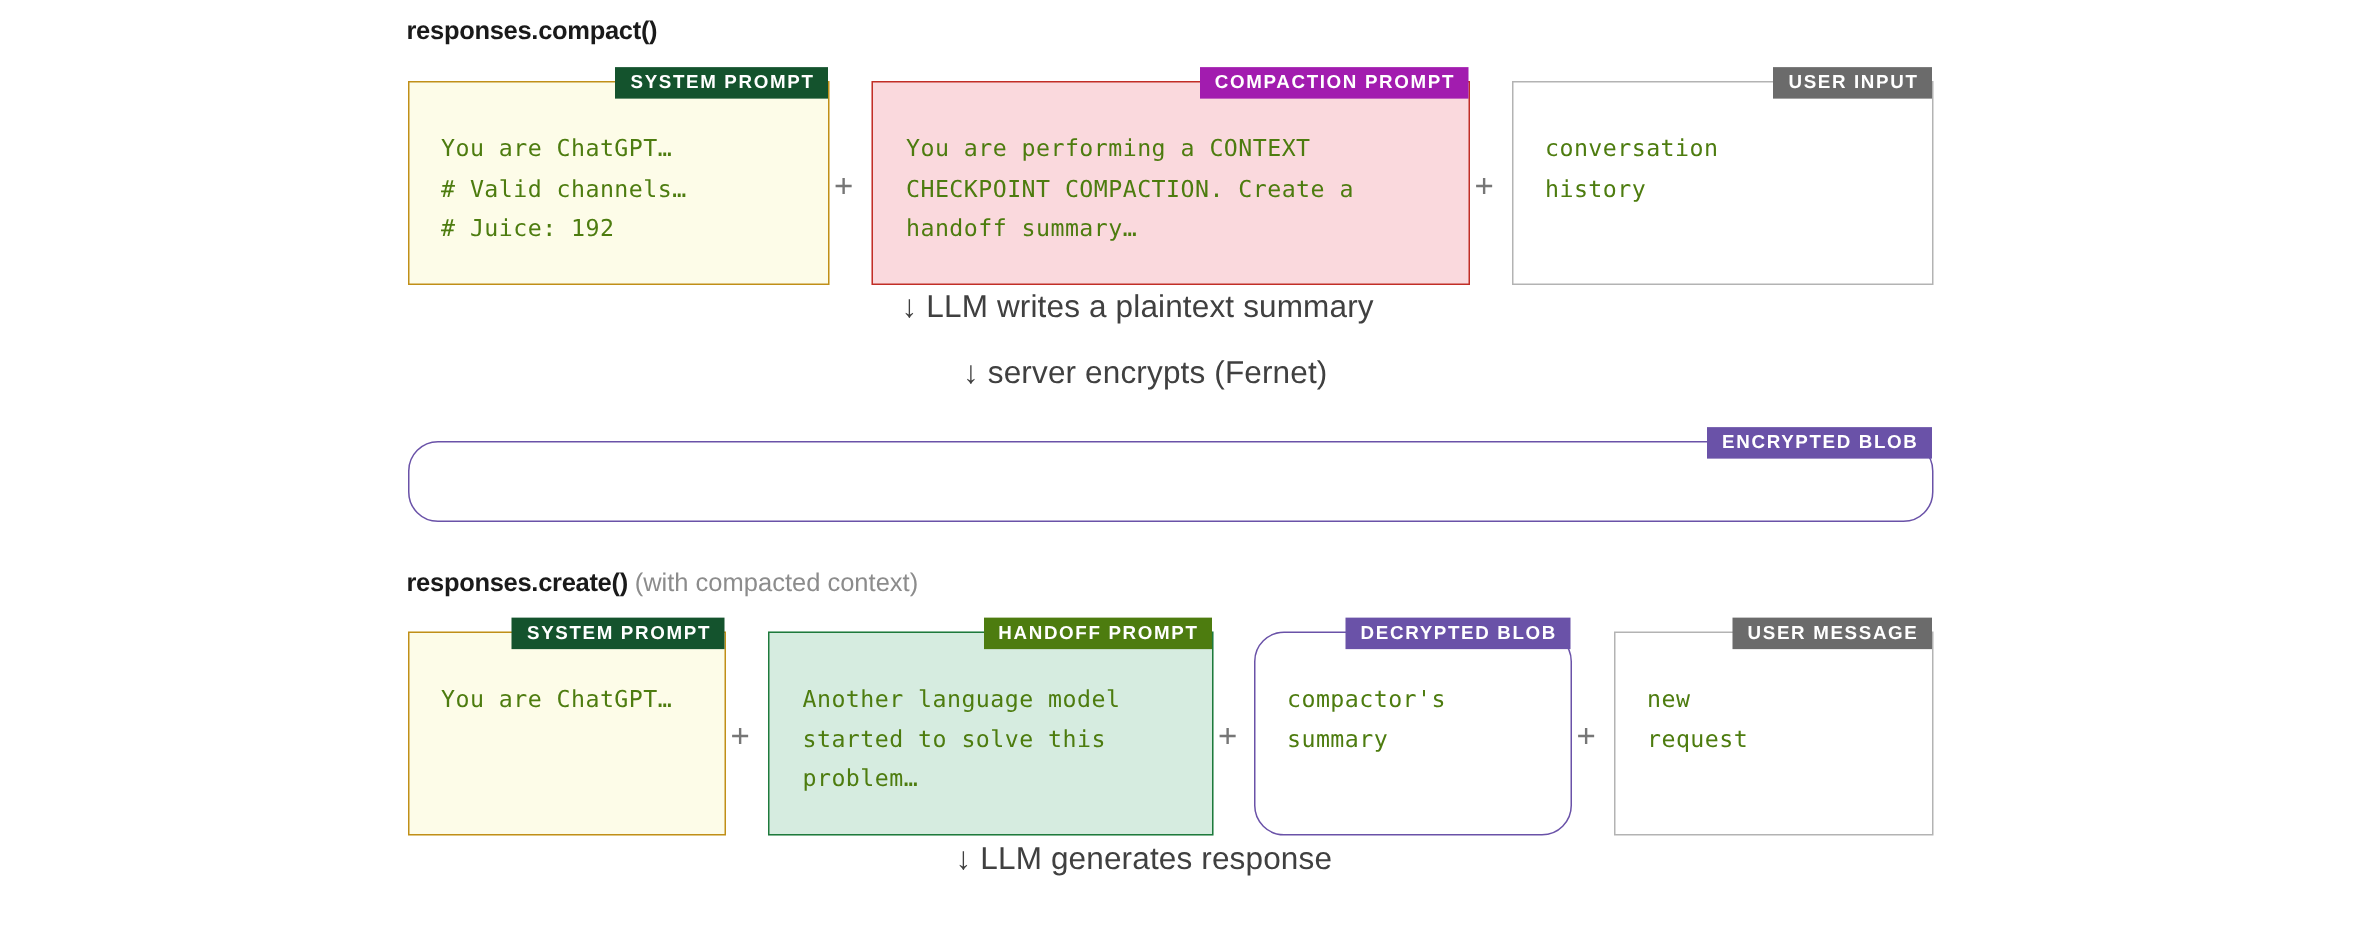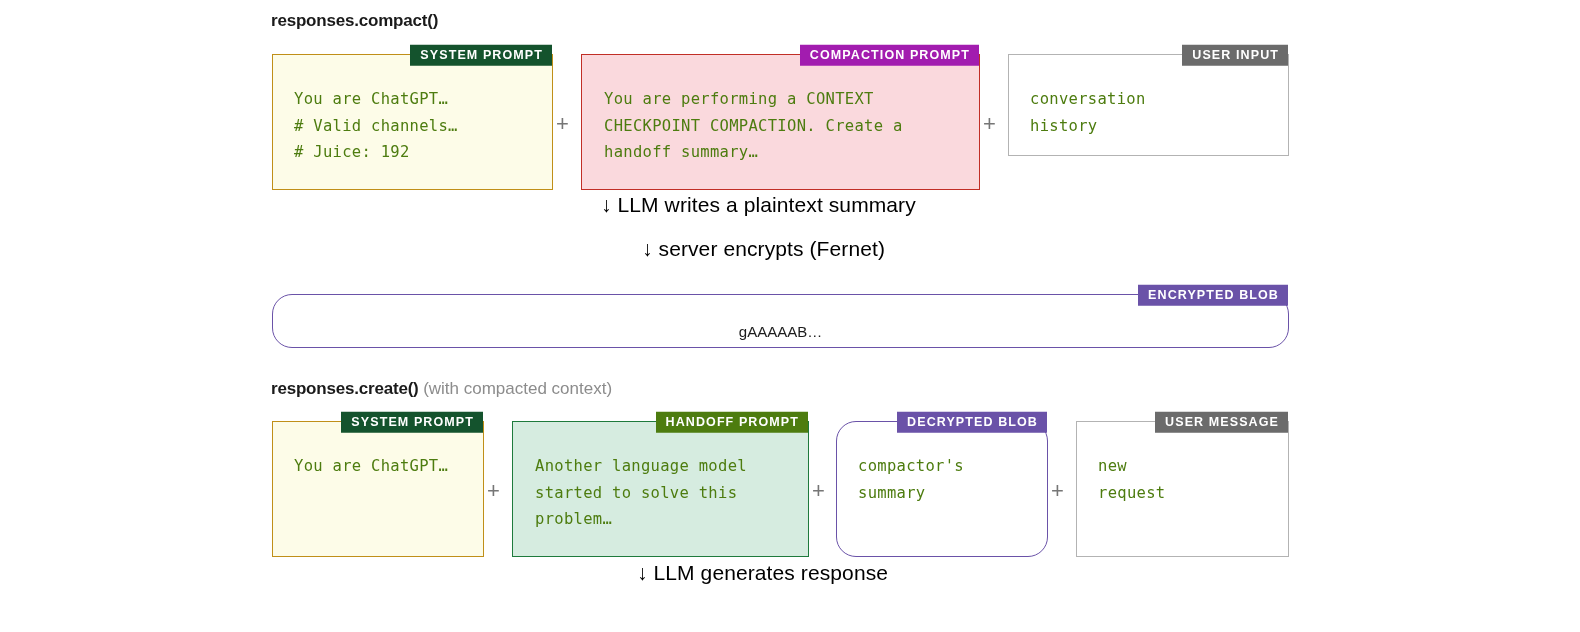--- a/index.html
+++ b/index.html
@@ -102,21 +102,21 @@
     color: #767676;
     font-family: "Liberation Sans", sans-serif;
     line-height: 1;
     user-select: none;
   }
 
   
   .caption {
     position: absolute;
     font-size: 21px;
-    color: #000000;
+    color: #404040;
     white-space: nowrap;
     letter-spacing: 0.1px;
   }
 </style>
 </head>
 <body>
 
 <div class="section-heading" style="left:271px; top:11px;">
   <span>responses.compact()</span>
 </div>
@@ -132,32 +132,31 @@
 
 <div class="card compaction" style="left:581px; top:54px; width:399px; height:136px;">
   <div class="badge">COMPACTION PROMPT</div>
   <div class="body" style="left:22px;">You are performing a CONTEXT
 CHECKPOINT COMPACTION. Create a
 handoff summary…</div>
 </div>
 
 <div class="plus" style="left:983px; top:113px;">+</div>
 
-<div class="card userinput" style="left:1008px; top:54px; width:281px; height:102px;">
+<div class="card userinput" style="left:1008px; top:54px; width:281px; height:136px;">
   <div class="badge">USER INPUT</div>
   <div class="body">conversation
 history</div>
 </div>
 
 <div class="caption" style="left:601px; top:193px;">↓ LLM writes a plaintext summary</div>
 <div class="caption" style="left:642px; top:237px;">↓ server encrypts (Fernet)</div>
 
 <div class="card blob encrypted" style="left:272px; top:294px; width:1017px; height:54px;">
   <div class="badge">ENCRYPTED BLOB</div>
-  <div class="body">gAAAAAB…</div>
 </div>
 
 <div class="section-heading" style="left:271px; top:379px;">
   <span>responses.create()</span>
   <span class="sub">(with compacted context)</span>
 </div>
 
 <div class="card sys" style="left:272px; top:421px; width:212px; height:136px;">
   <div class="badge">SYSTEM PROMPT</div>
   <div class="body">You are ChatGPT…</div>

